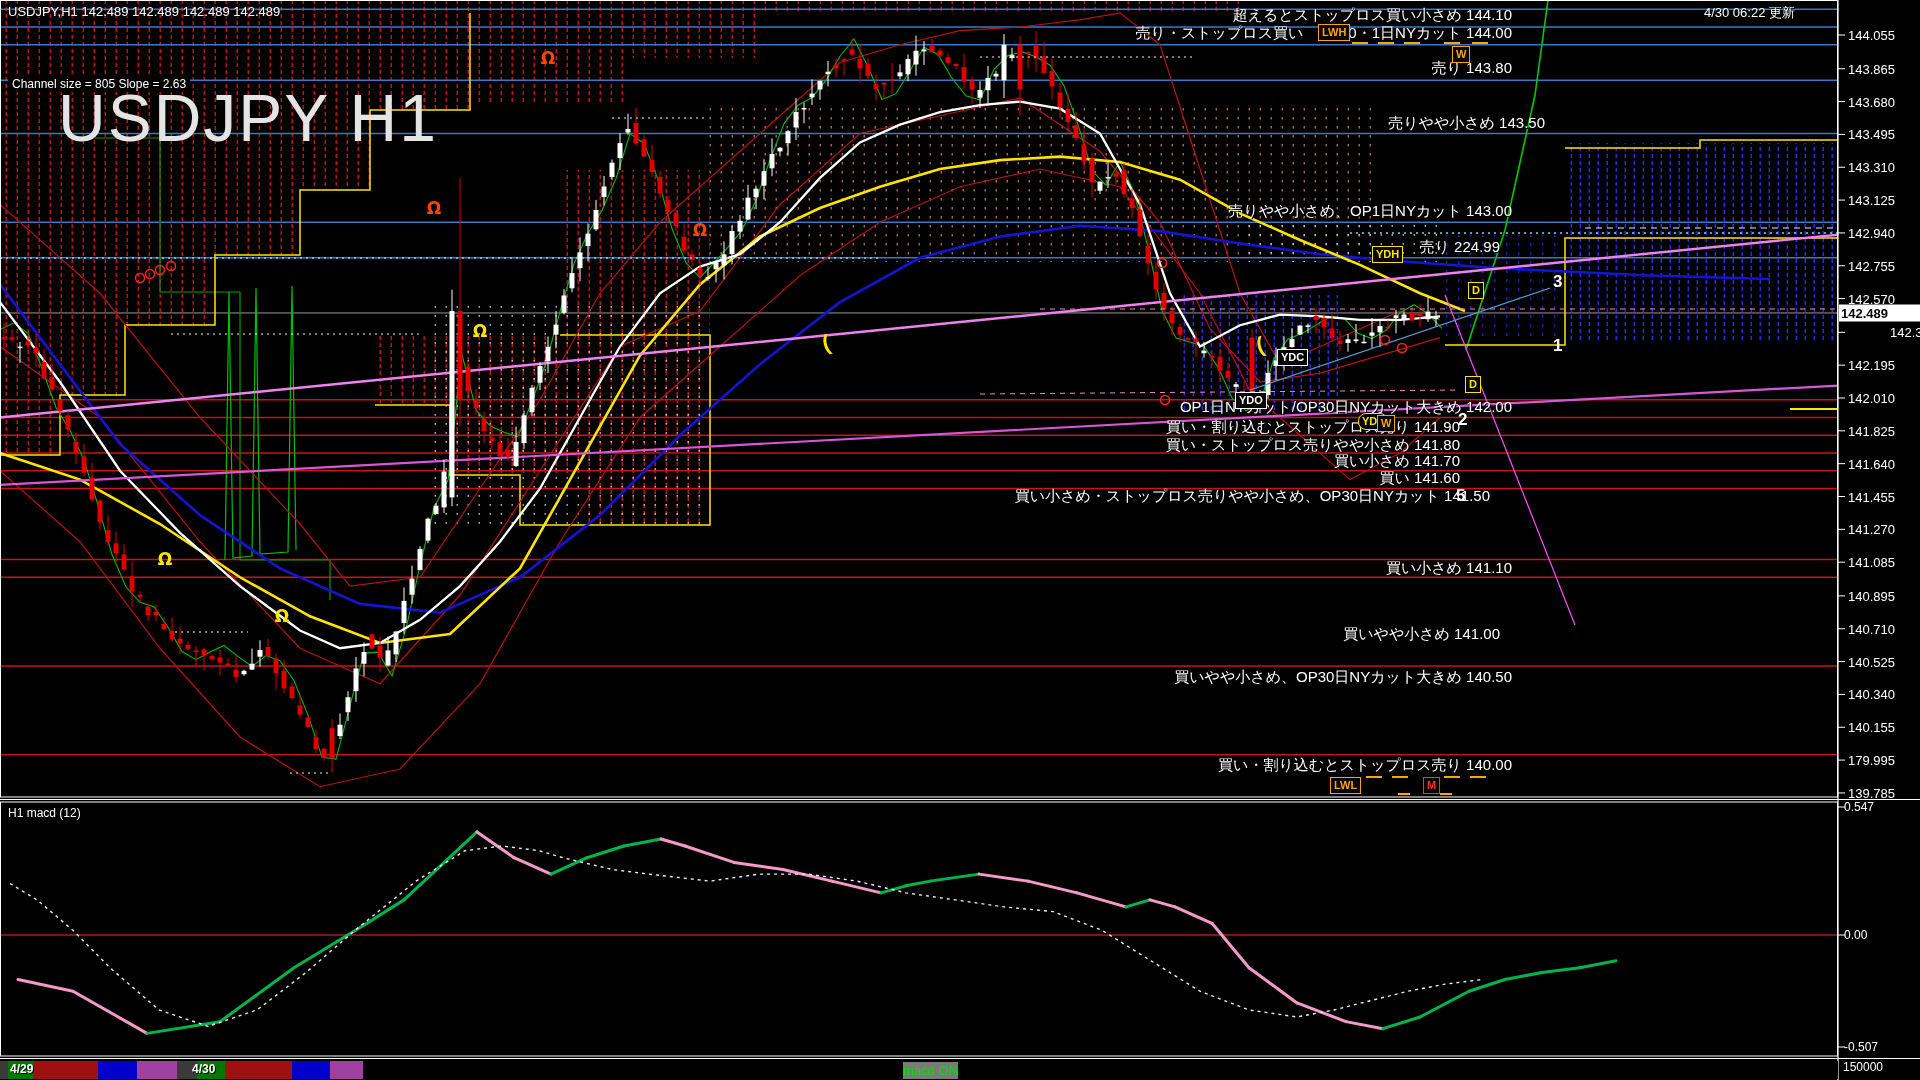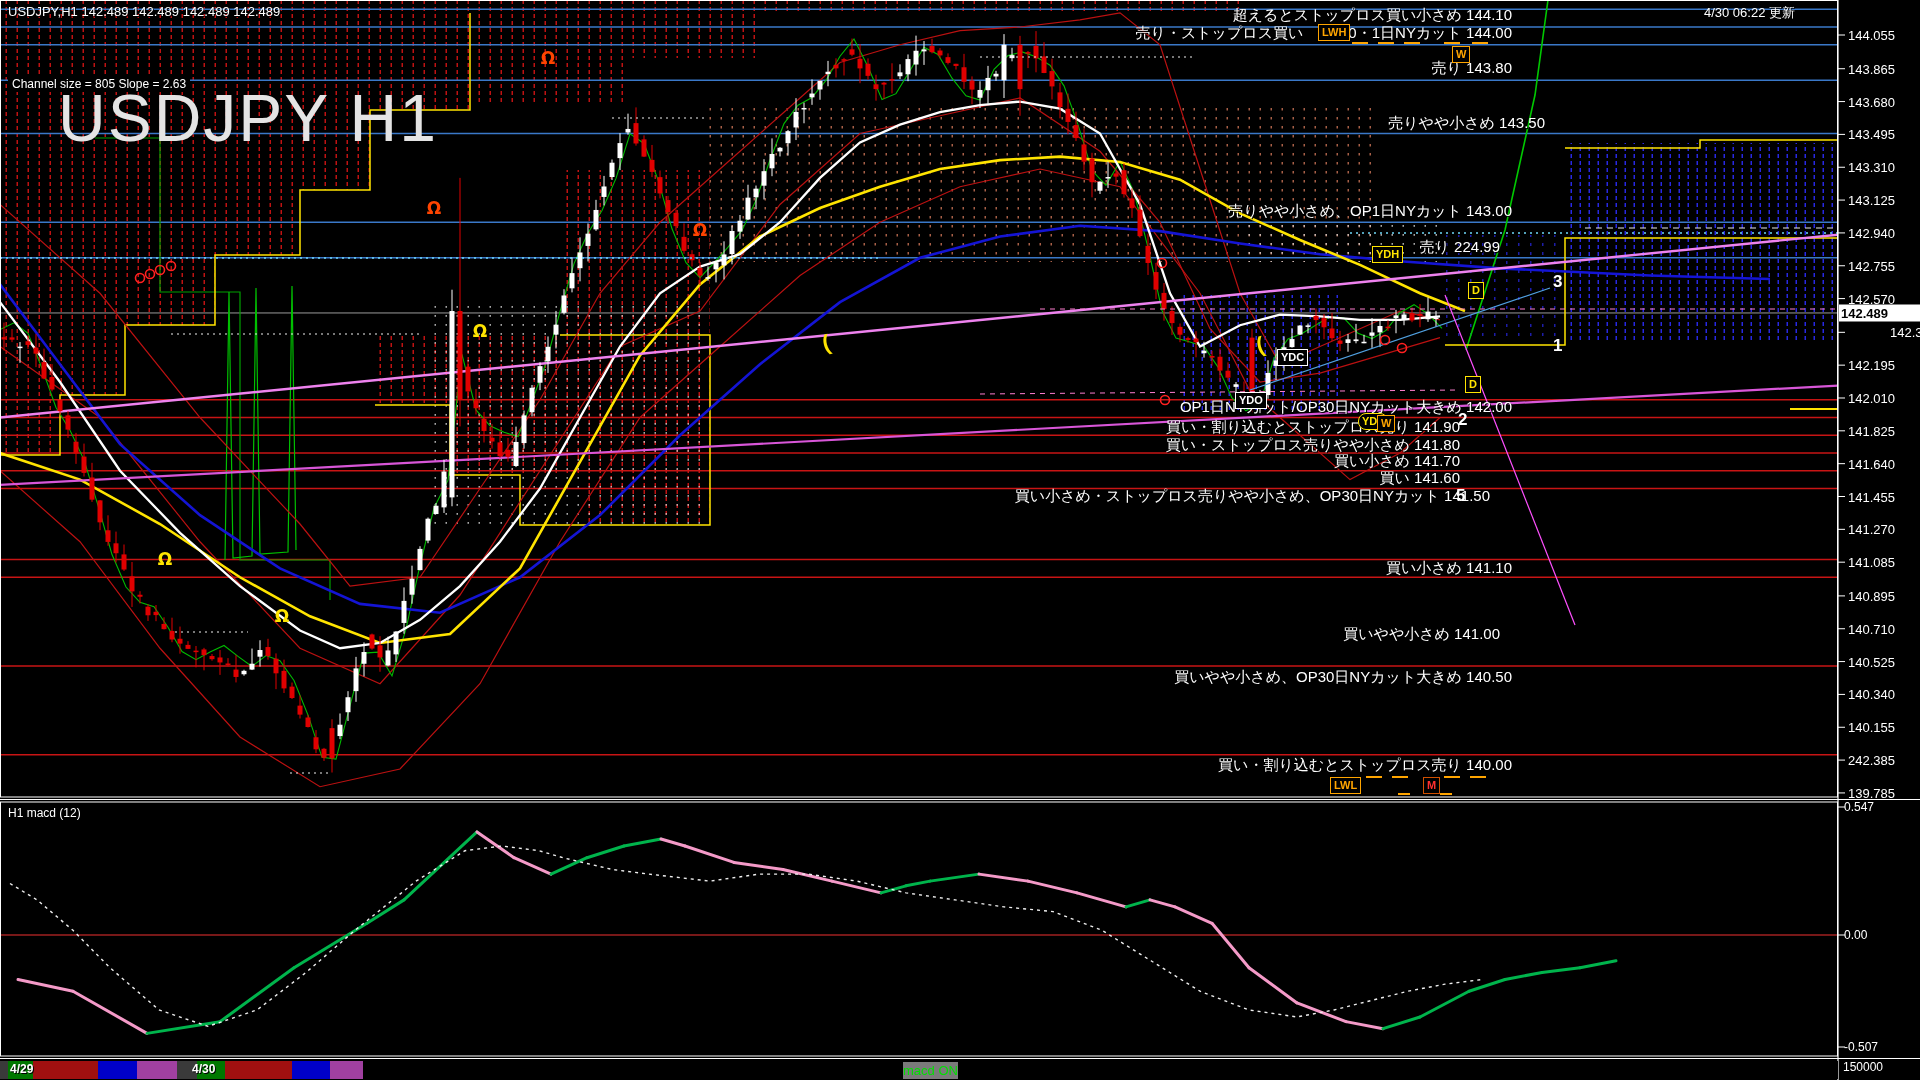--- a/index.html
+++ b/index.html
@@ -625,21 +625,21 @@
       <div class="ptick" style="top: 430.825px;">141.825</div>
       <div class="ptick" style="top: 463.663px;">141.640</div>
       <div class="ptick" style="top: 496.5px; text-align: right;">141.455</div>
       <div class="ptick" style="top: 529.337px;">141.270</div>
       <div class="ptick" style="top: 562.175px;">141.085</div>
       <div class="ptick" style="top: 595.9px;">140.895</div>
       <div class="ptick" style="top: 628.737px;">140.710</div>
       <div class="ptick" style="top: 661.575px;">140.525</div>
       <div class="ptick" style="top: 694.413px;">140.340</div>
       <div class="ptick" style="top: 727.25px;">140.155</div>
-      <div class="ptick" style="top: 760.087px;">242.385</div>
+      <div class="ptick" style="top: 760.087px;">179.995</div>
       <div class="ptick" style="top: 792.925px;">139.785</div>
     </div>
   <div id="curprice" style="top: 312.965px;">142.489</div>
   <div id="maxis">
       <div class="mtick" style="top: 807px;">0.547</div>
       <div class="mtick" style="top: 935px;">0.00</div>
       <div class="mtick" style="top: 1047px;">-0.507</div>
     </div>
   <div id="vol">150000</div>
 

